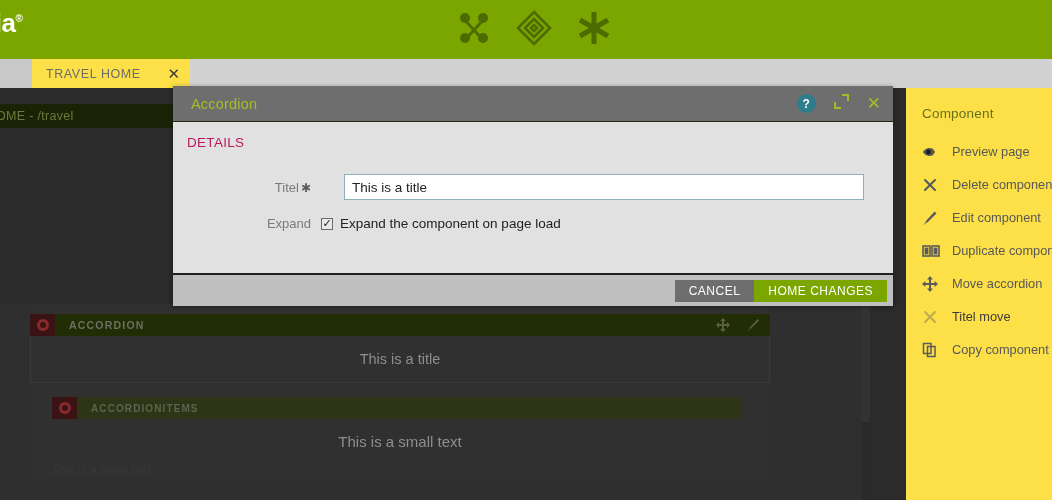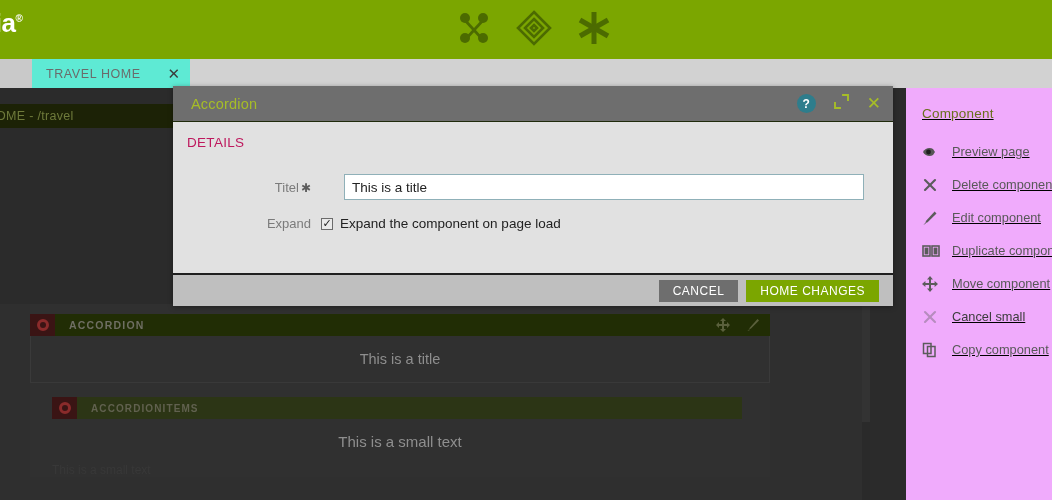--- a/index.html
+++ b/index.html
@@ -26,21 +26,21 @@
     position:absolute;left:0;top:56px;width:1052px;height:32px;
     background:#d2d2d2;border-top:3px solid #7ba600;
     box-sizing:border-box;
   }
   #tab-bar:before{
     content:"";position:absolute;left:0;top:0;width:32px;height:29px;
     background:#c9c9c9;
   }
   #tab-travel-home{
     position:absolute;left:32px;top:0;height:29px;width:158px;
-    background:#5eead4;display:flex;align-items:center;
+    background:#fde047;display:flex;align-items:center;
     box-sizing:border-box;padding:0 10px 0 14px;
   }
   #tab-travel-home .tab-label{
     color:#6b6b6b;font-size:12.5px;letter-spacing:.6px;flex:1;
   }
   #tab-close-icon{
     color:#3c3c3c;font-size:15px;line-height:1;cursor:default;
     font-family:"Liberation Sans",sans-serif;
   }
   
@@ -115,21 +115,21 @@
     position:absolute;left:862px;top:216px;width:8px;height:196px;
     background:#2a2a2a;
   }
   #preview-scroll-thumb{
     position:absolute;left:862px;top:216px;width:8px;height:118px;
     background:#333333;
   }
   
   #context-menu{
     position:absolute;left:906px;top:88px;width:146px;height:412px;
-    background:#f0abfc;padding-top:18px;box-sizing:border-box;text-decoration:underline;
+    background:#fde047;padding-top:18px;box-sizing:border-box;
   }
   #context-menu-title{
     color:#6a6f1c;font-size:13.5px;padding-left:16px;margin-bottom:14px;
     letter-spacing:.2px;
   }
   .ctx-item{
     display:flex;align-items:center;height:33px;padding-left:16px;
     box-sizing:border-box;white-space:nowrap;
   }
   .ctx-icon{
@@ -196,21 +196,21 @@
     display:flex;align-items:center;justify-content:center;
     font-size:11px;color:#1a1a1a;line-height:1;box-sizing:border-box;
     font-family:"Liberation Sans",sans-serif;
   }
   #expand-checkbox-label{
     color:#222222;font-size:13.5px;margin-left:7px;
   }
   #dialog-footer{
     height:33px;background:#bfbfbf;border-top:2px solid #1f1f1f;
     display:flex;align-items:center;justify-content:flex-end;
-    padding-right:14px;box-sizing:border-box;gap:8px;
+    padding-right:6px;box-sizing:border-box;
   }
   .dlg-btn{
     height:22px;border:none;font-family:"Liberation Sans",sans-serif;
     font-size:12px;letter-spacing:.5px;color:#ffffff;cursor:default;
     padding:0 14px;
   }
   #cancel-button{background:#6e6e6e;}
   #save-changes-button{background:#7ba600;}
 </style>
 </head>
@@ -372,33 +372,33 @@
   </div>
 
   <div class="ctx-item">
     <span class="ctx-icon">
       <svg width="16" height="16" viewBox="0 0 16 16">
           <g fill="#5b5b5b">
         <path d="M8 0 L11 3.4 H9 V7 H12.6 V5 L16 8 L12.6 11 V9 H9 V12.6 H11 L8 16 L5 12.6 H7 V9 H3.4 V11 L0 8 L3.4 5 V7 H7 V3.4 H5 Z"></path>
           </g>
         </svg>
     </span>
-    <span class="ctx-label">Move component</span>
+    <span class="ctx-label">Move accordion</span>
   </div>
 
   <div class="ctx-item disabled">
     <span class="ctx-icon">
       <svg width="16" height="16" viewBox="0 0 16 16">
           <g stroke="#5b5b5b" stroke-width="2.1" stroke-linecap="round">
         <line x1="3" y1="3" x2="13" y2="13"></line>
             <line x1="13" y1="3" x2="3" y2="13"></line>
           </g>
         </svg>
     </span>
-    <span class="ctx-label">Cancel small</span>
+    <span class="ctx-label">Titel move</span>
   </div>
 
   <div class="ctx-item">
     <span class="ctx-icon">
       <svg width="16" height="16" viewBox="0 0 16 16">
           <g fill="none" stroke="#5b5b5b" stroke-width="1.5">
         <rect x="1.5" y="1.5" width="7.5" height="10"></rect>
             <rect x="5.5" y="4.5" width="7.5" height="10"></rect>
           </g>
         </svg>

